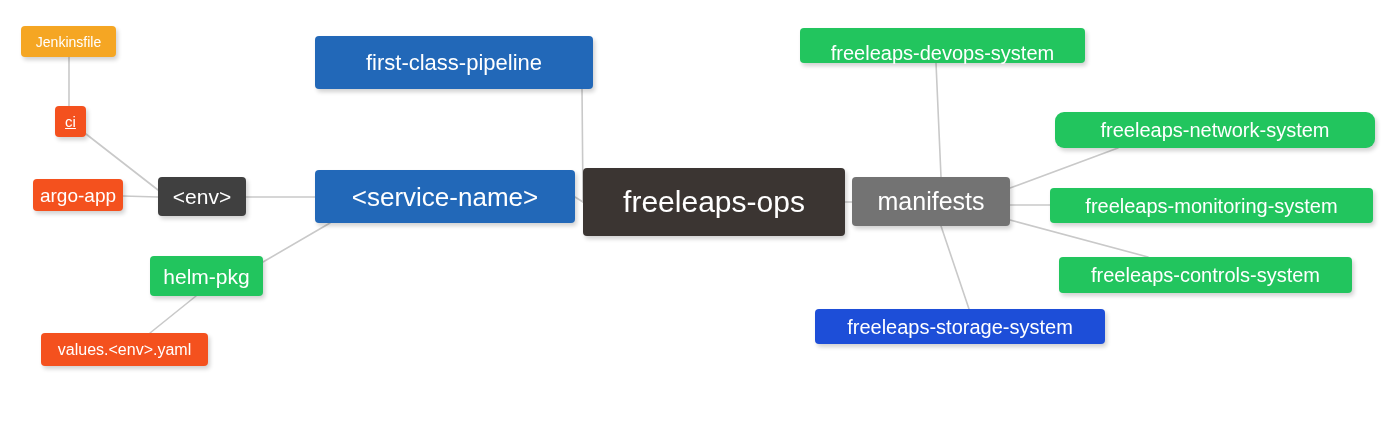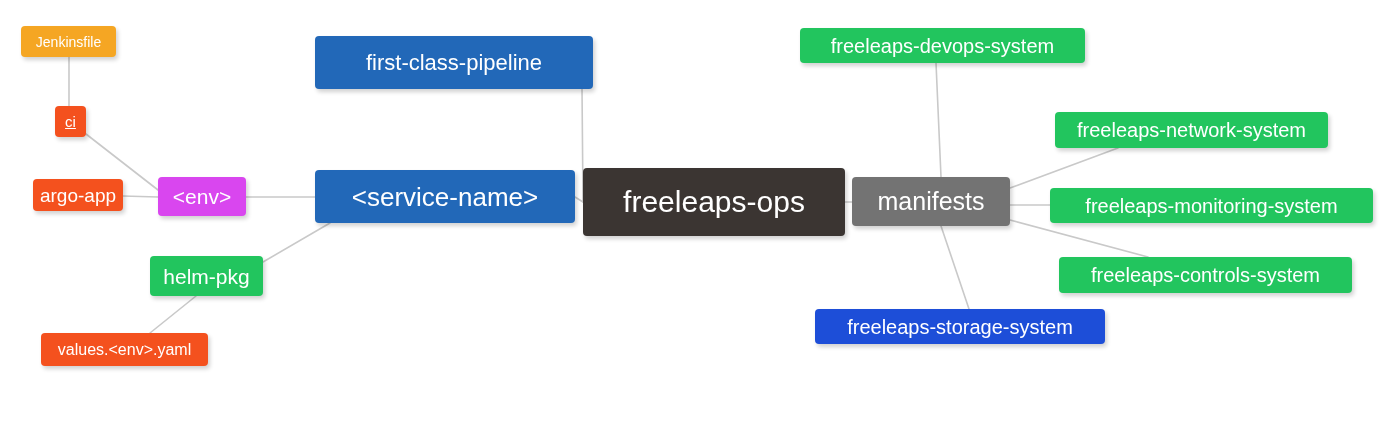--- a/index.html
+++ b/index.html
@@ -67,45 +67,45 @@
   <div id="node-layer">
       <div class="node" style="left: 583px; top: 168px; width: 262px; height: 68px; background: rgb(59, 53, 50); color: rgb(255, 255, 255); font-size: 30px;">
         <span class="node-label">freeleaps-ops</span>
       </div>
       <div class="node" style="left: 315px; top: 36px; width: 278px; height: 53px; background: rgb(34, 104, 184); color: rgb(255, 255, 255); font-size: 22px;">
         <span class="node-label">first-class-pipeline</span>
       </div>
       <div class="node" style="left: 315px; top: 170px; width: 260px; height: 53px; background: rgb(34, 104, 184); color: rgb(255, 255, 255); font-size: 26px;">
         <span class="node-label">&lt;service-name&gt;</span>
       </div>
-      <div class="node" style="left: 158px; top: 177px; width: 88px; height: 39px; background: #d946ef; color: rgb(255, 255, 255); font-size: 21px;">
+      <div class="node" style="left: 158px; top: 177px; width: 88px; height: 39px; background: #404040; color: rgb(255, 255, 255); font-size: 21px;">
         <span class="node-label">&lt;env&gt;</span>
       </div>
       <div class="node" style="left: 55px; top: 106px; width: 31px; height: 31px; background: rgb(244, 81, 30); color: rgb(255, 255, 255); font-size: 15px; text-decoration: underline;">
         <span class="node-label">ci</span>
       </div>
       <div class="node" style="left: 21px; top: 26px; width: 95px; height: 31px; background: rgb(245, 166, 35); color: rgb(255, 255, 255); font-size: 14px; align-items: center;">
         <span class="node-label">Jenkinsfile</span>
       </div>
       <div class="node" style="left: 33px; top: 179px; width: 90px; height: 32px; background: rgb(244, 81, 30); color: rgb(255, 255, 255); font-size: 19px;">
         <span class="node-label">argo-app</span>
       </div>
       <div class="node" style="left: 150px; top: 256px; width: 113px; height: 40px; background: rgb(34, 197, 94); color: rgb(255, 255, 255); font-size: 21px;">
         <span class="node-label">helm-pkg</span>
       </div>
       <div class="node" style="left: 8px; top: 333px; width: 167px; height: 33px; background: rgb(244, 81, 30); color: rgb(255, 255, 255); font-size: 16px; margin-left: 33px;">
         <span class="node-label">values.&lt;env&gt;.yaml</span>
       </div>
       <div class="node" style="left: 852px; top: 177px; width: 158px; height: 49px; background: #737373; color: rgb(255, 255, 255); font-size: 25px;">
         <span class="node-label">manifests</span>
       </div>
-      <div class="node" style="left: 800px; top: 28px; width: 285px; height: 35px; background: rgb(34, 197, 94); color: rgb(255, 255, 255); font-size: 20px;">
+      <div class="node" style="left: 800px; top: 28px; width: 285px; height: 35px; background: rgb(34, 197, 94); color: rgb(255, 255, 255); font-size: 20px; align-items: flex-end;">
         <span class="node-label">freeleaps-devops-system</span>
       </div>
-      <div class="node" style="left: 1055px; top: 112px; width: 273px; height: 36px; background: rgb(34, 197, 94); color: rgb(255, 255, 255); font-size: 20px;">
+      <div class="node" style="left: 1055px; top: 112px; width: 320px; height: 36px; background: rgb(34, 197, 94); color: rgb(255, 255, 255); font-size: 20px; border-radius: 9px;">
         <span class="node-label">freeleaps-network-system</span>
       </div>
       <div class="node" style="left: 1050px; top: 188px; width: 323px; height: 35px; background: rgb(34, 197, 94); color: rgb(255, 255, 255); font-size: 20px;">
         <span class="node-label">freeleaps-monitoring-system</span>
       </div>
       <div class="node" style="left: 1059px; top: 257px; width: 293px; height: 36px; background: rgb(34, 197, 94); color: rgb(255, 255, 255); font-size: 20px;">
         <span class="node-label">freeleaps-controls-system</span>
       </div>
       <div class="node" style="left: 815px; top: 309px; width: 290px; height: 35px; background: #1d4ed8; color: rgb(255, 255, 255); font-size: 20px;">
         <span class="node-label">freeleaps-storage-system</span>

